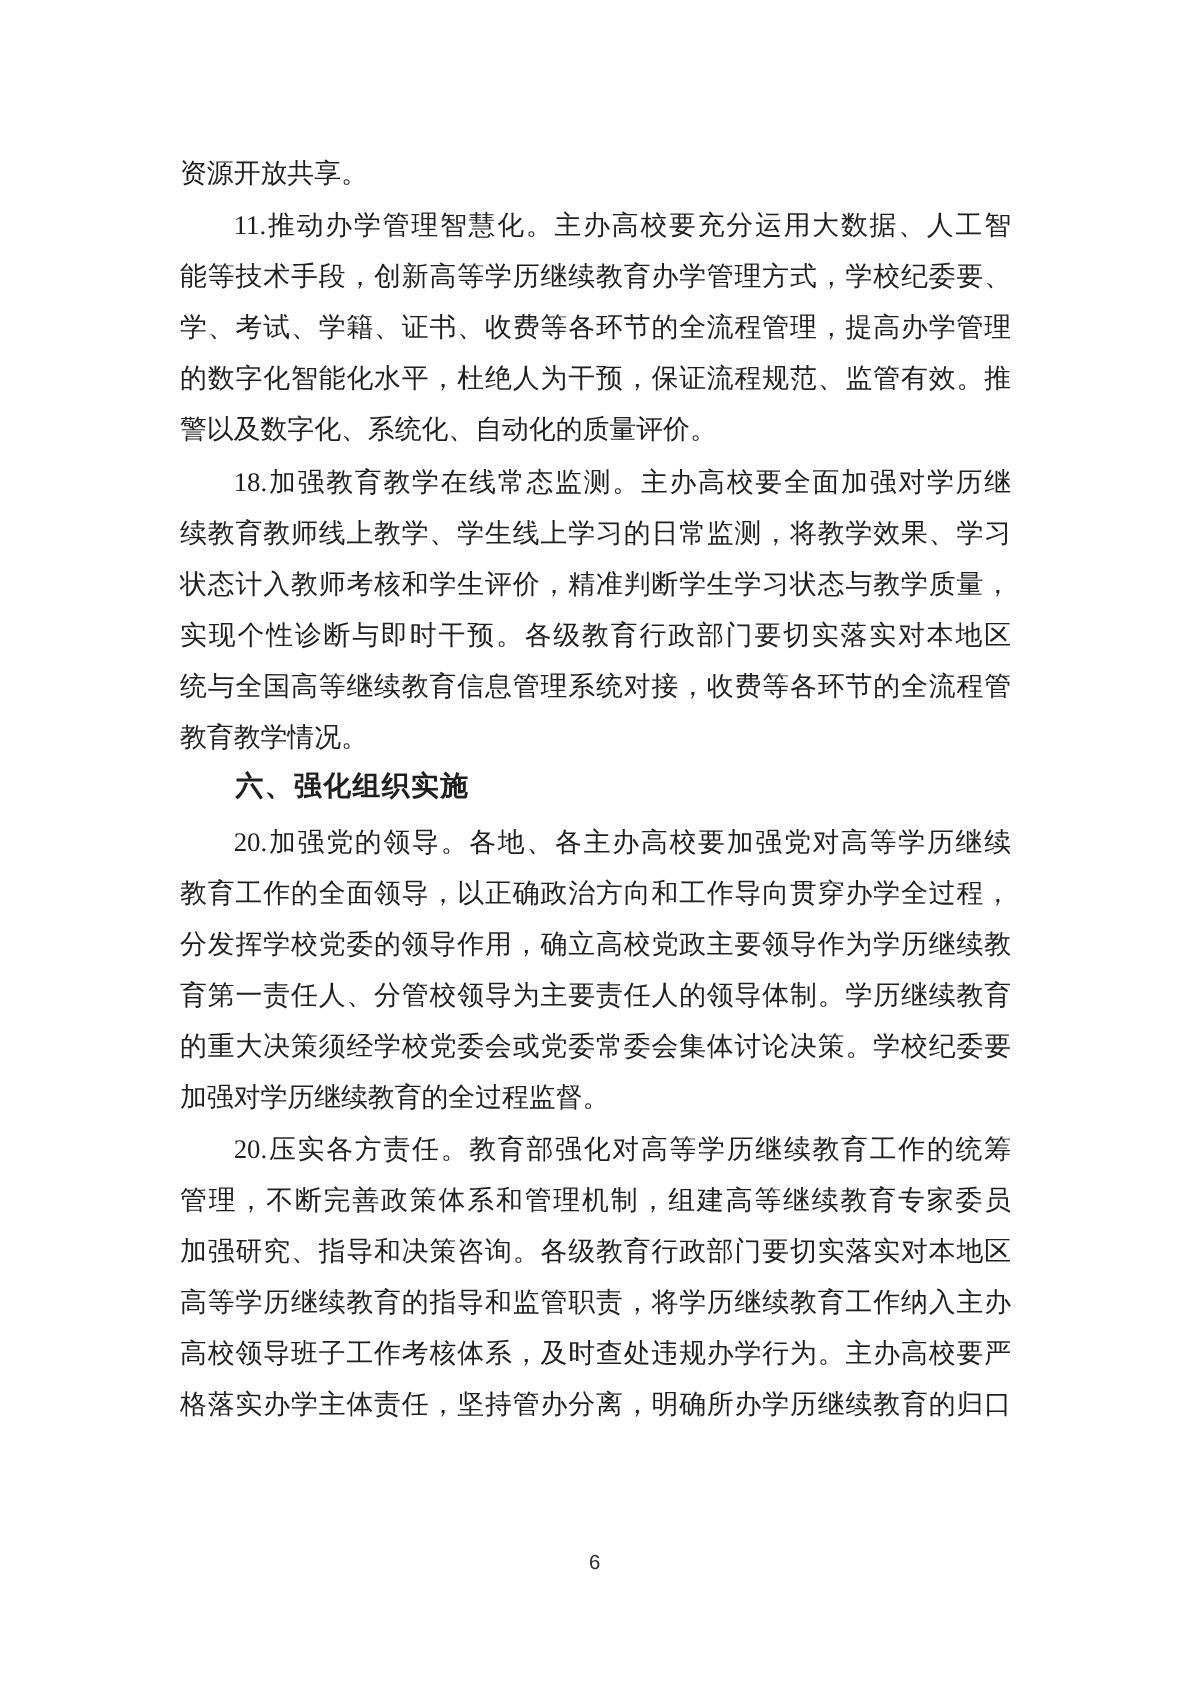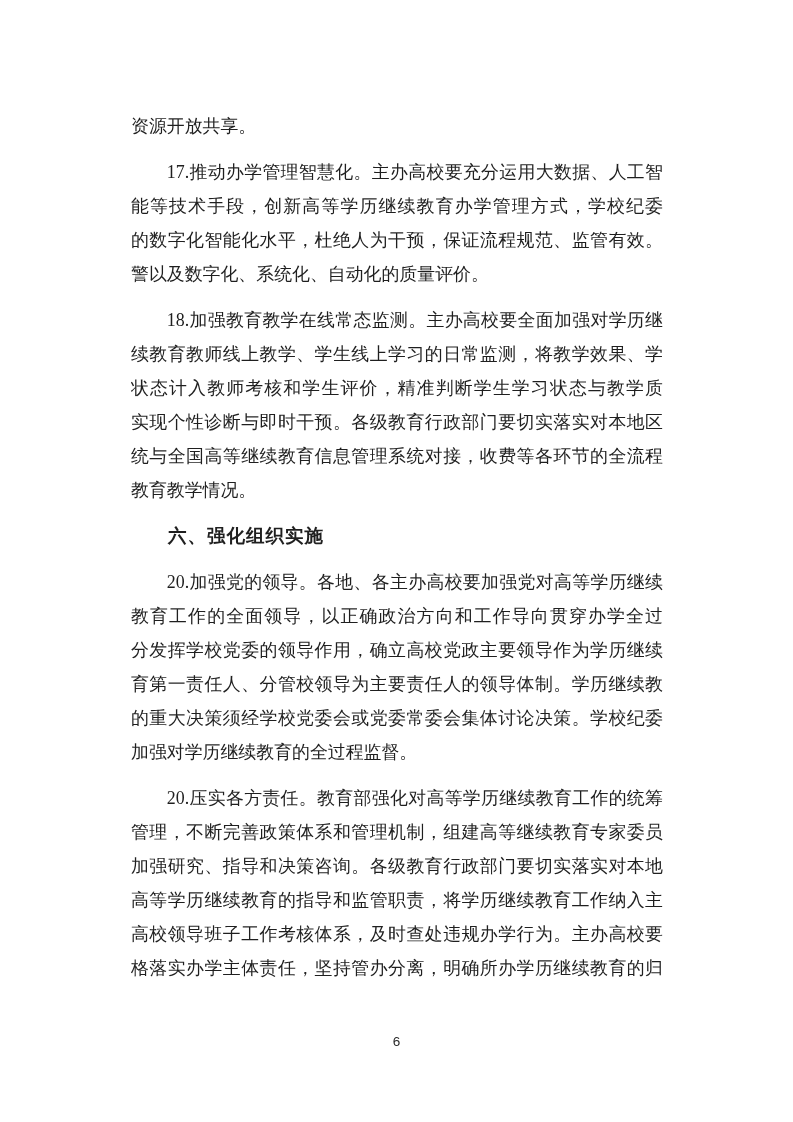--- a/index.html
+++ b/index.html
@@ -21,38 +21,38 @@
     height: 1122px;
     background: #ffffff;
   }
   .content {
     position: absolute;
     left: 119px;
     top: 97px;
     width: 556px;
     color: #1f1f1f;
   }
-  .block { margin: 12px; padding: 0; }
+  .block { margin: 1px; padding: 0; }
   .line {
     font-size: 17.9px;
     line-height: 34px;
     height: 34px;
     overflow: hidden;
     text-align: left;
     white-space: normal;
   }
   .line.just {
     text-align: justify;
     text-align-last: justify;
   }
   .line.indent {
     text-indent: 2em;
   }
   .line.head {
-    font-family: Liberation Sans, sans-serif;
+    font-family: Liberation Mono, monospace;
     font-weight: 700;
     font-size: 18.5px;
     letter-spacing: 1px;
   }
   .page-num {
     position: absolute;
     left: 0;
     top: 1034px;
     width: 793px;
     text-align: center;
@@ -63,22 +63,23 @@
 </style>
 </head>
 <body style="background: rgb(255, 255, 255);">
 
 <div class="page">
   <div class="content" style="color: rgb(31, 31, 31);">
       <div class="block">
         <div class="line">资源开放共享。</div>
       </div>
       <div class="block">
-        <div class="line indent just">17.推动办学管理智慧化。主办高校要充分运用大数据、人工智</div>
+        <div class="line indent just">11.推动办学管理智慧化。主办高校要充分运用大数据、人工智</div>
         <div class="line just">能等技术手段，创新高等学历继续教育办学管理方式，学校纪委要、教</div>
+        <div class="line just">学、考试、学籍、证书、收费等各环节的全流程管理，提高办学管理</div>
         <div class="line just">的数字化智能化水平，杜绝人为干预，保证流程规范、监管有效。推</div>
         <div class="line">警以及数字化、系统化、自动化的质量评价。</div>
       </div>
       <div class="block">
         <div class="line indent just">18.加强教育教学在线常态监测。主办高校要全面加强对学历继</div>
         <div class="line just">续教育教师线上教学、学生线上学习的日常监测，将教学效果、学习</div>
         <div class="line just">状态计入教师考核和学生评价，精准判断学生学习状态与教学质量，</div>
         <div class="line just">实现个性诊断与即时干预。各级教育行政部门要切实落实对本地区</div>
         <div class="line just">统与全国高等继续教育信息管理系统对接，收费等各环节的全流程管理</div>
         <div class="line">教育教学情况。</div>

